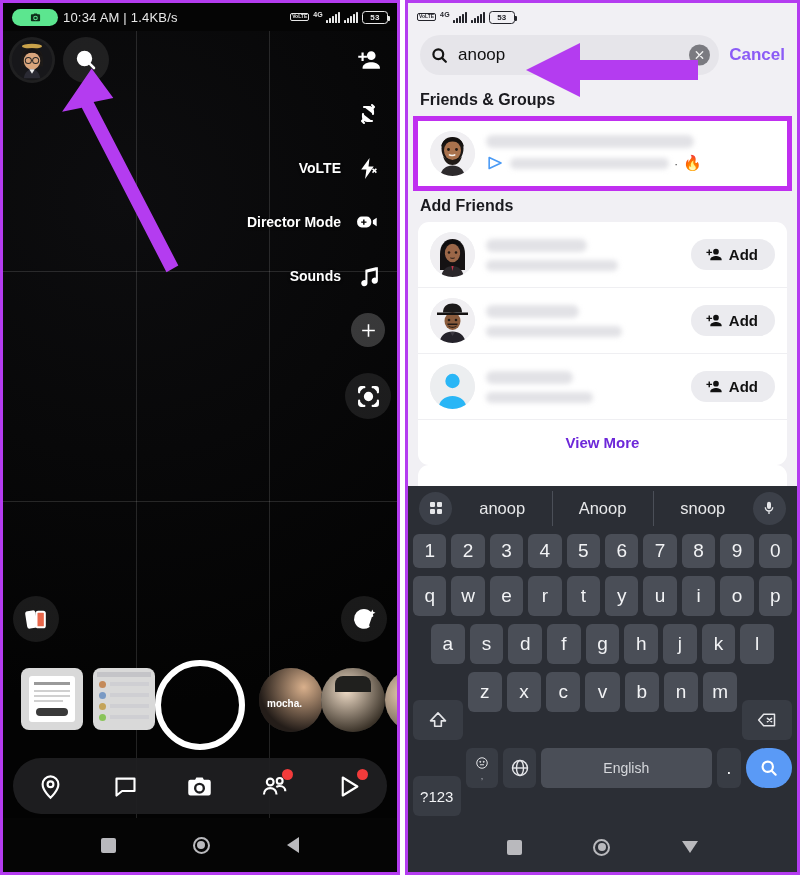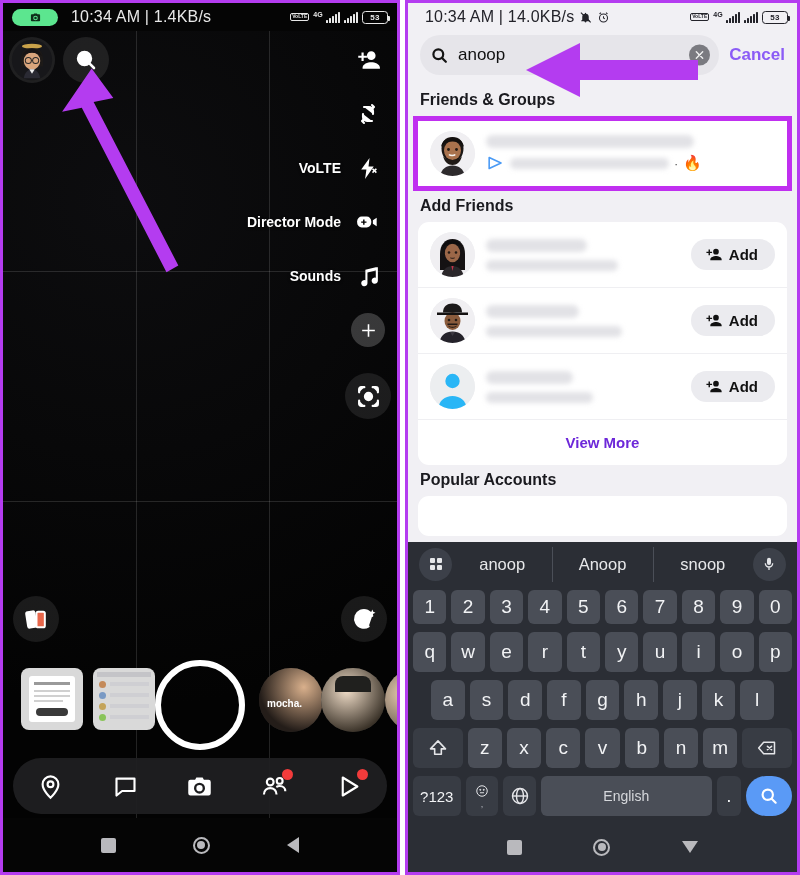--- a/index.html
+++ b/index.html
@@ -39,21 +39,21 @@
   .statusbar.dark { color: #e8e8e8; }
   .statusbar.light { color: #23232a; }
   .sb-left { display: flex; align-items: center; gap: 5px; flex: 1; min-width: 0; }
   .sb-right { display: flex; align-items: center; gap: 4px; }
   .cam-pill {
     width: 46px; height: 17px; border-radius: 9px;
     background: #5ce68f;
     display: flex; align-items: center; justify-content: center;
   }
   .cam-pill svg { width: 11px; height: 11px; }
-  .sb-time { font-size: 16px; white-space: nowrap; margin-left: 8px; }
+  .sb-time { font-size: 13px; white-space: nowrap; }
   .sb-ico { width: 13px; height: 13px; display:inline-block; }
   .volte {
     font-size: 5px; line-height: 5.5px; font-weight: bold;
     border: 1px solid currentColor; border-radius: 2px;
     padding: 0 1px; text-align: center; letter-spacing: 0;
   }
   .sig { display: flex; align-items: flex-end; gap: 1px; height: 11px; }
   .sig i { width: 2px; background: currentColor; border-radius: .5px; display: block; }
   .sig i:nth-child(1){height:3px}.sig i:nth-child(2){height:5px}
   .sig i:nth-child(3){height:7px}.sig i:nth-child(4){height:9px}.sig i:nth-child(5){height:11px}
@@ -211,21 +211,21 @@
   }
   .mic { width: 33px; height: 33px; border-radius: 50%; background: #3c4049;
          display: flex; align-items: center; justify-content: center; flex: none; }
   .krow { display: flex; justify-content: center; gap: 5px; padding: 4px 2px; }
   .key {
     background: #4a4e57; border-radius: 6px; color: #f2f3f5;
     font-size: 19px; display: flex; align-items: center; justify-content: center;
     height: 40px; flex: 1;
   }
   .krow.num .key { height: 34px; font-size: 19px; }
-  .key.wide { flex: 1.45; }
+  .key.wide { flex: 1.45; margin-top: 28px; }
   .key.space { flex: 5.2; font-size: 14px; color: #d6d8dc; }
   .key.dark { background: #383c44; }
   .key.blue { background: #5a9af6; flex: 1.4; border-radius: 21px; }
   .key svg { width: 20px; height: 20px; }
   .key .sub { font-size: 9px; color: #b9bcc3; }
   .key.emoji { flex-direction: column; gap: 1px; }
 
   
   .anno { position: absolute; inset: 0; pointer-events: none; z-index: 60; }
 </style>
@@ -442,33 +442,20 @@
     <div class="softkeys dark">
       <div class="sk-sq"></div>
       <div class="sk-ci"></div>
       <div class="sk-tr"></div>
     </div>
   </div>
 
   <div class="phone right">
 
     <div class="statusbar light">
-      <div class="sb-left">
-        <span class="sb-time">10:34 AM | 14.0KB/s</span>
-        <svg class="sb-ico" viewBox="0 0 24 24" fill="#23232a">
-          <path d="M18 16v-5a6 6 0 0 0-5-5.9V4a1 1 0 1 0-2 0v1.1A6 6 0 0 0 6 11v5l-2 2v1h16v-1l-2-2zm-6 5a2 2 0 0 0 2-2h-4a2 2 0 0 0 2 2z"></path>
-          <path d="M3.5 3l18 18" stroke="#23232a" stroke-width="2.2"></path>
-        </svg>
-        <svg class="sb-ico" viewBox="0 0 24 24" fill="none" stroke="#23232a" stroke-width="1.9">
-          <circle cx="12" cy="13" r="7.4"></circle>
-            <path d="M12 9.5V13l2.4 1.6"></path>
-            <path d="M4.6 5.4L7.4 3.2"></path>
-            <path d="M19.4 5.4L16.6 3.2"></path>
-        </svg>
-      </div>
       <div class="sb-right">
         <span class="volte">VoLTE</span>
         <span class="g4">4G</span>
         <span class="sig">
             <i></i>
             <i></i>
             <i></i>
             <i></i>
             <i></i>
           </span>
@@ -604,21 +591,20 @@
               <path d="M15.5 12a4 4 0 1 0 0-8 4 4 0 0 0 0 8zm0 2c-3.3 0-8 1.7-8 4.8V20h16v-1.2c0-3.1-4.7-4.8-8-4.8z"></path>
               <path d="M5 5v3H2v2h3v3h2v-3h3V8H7V5H5z"></path>
             </svg>
           <span>Add</span>
         </div>
       </div>
 
       <div class="view-more">View More</div>
     </div>
 
-    <div class="sec-title">Popular Accounts</div>
     <div class="card" style="height:40px"></div>
 
     <svg class="anno" viewBox="0 0 389 869">
       <path d="M118 67 L172 40 L172 57 L290 57 L290 77 L172 77 L172 94 Z" fill="#b43cf0"></path>
     </svg>
 
     <div class="keyboard">
       <div class="sugg">
         <div class="sugg-grid">
           <svg viewBox="0 0 24 24" fill="#e5e6e9" style="width:16px;height:16px">

